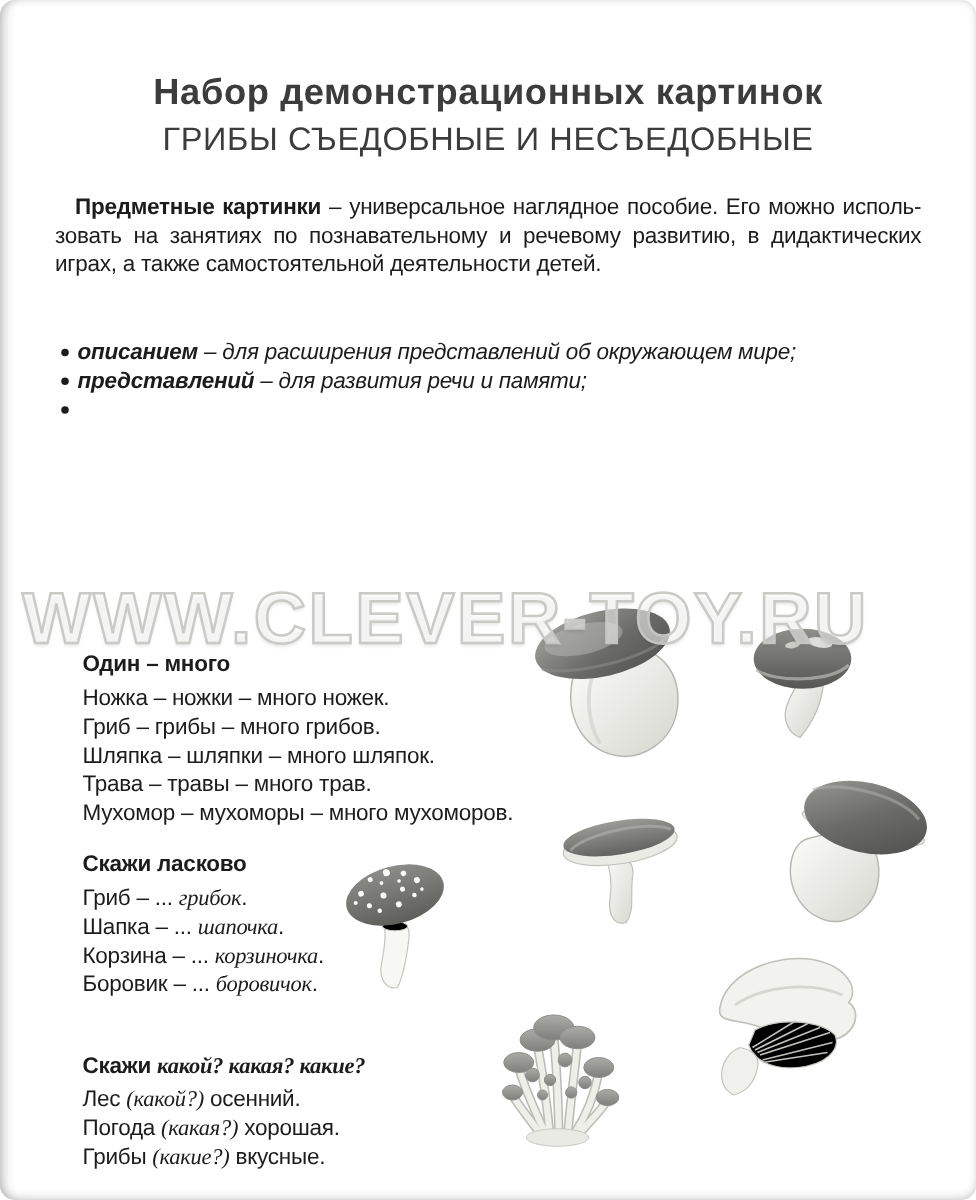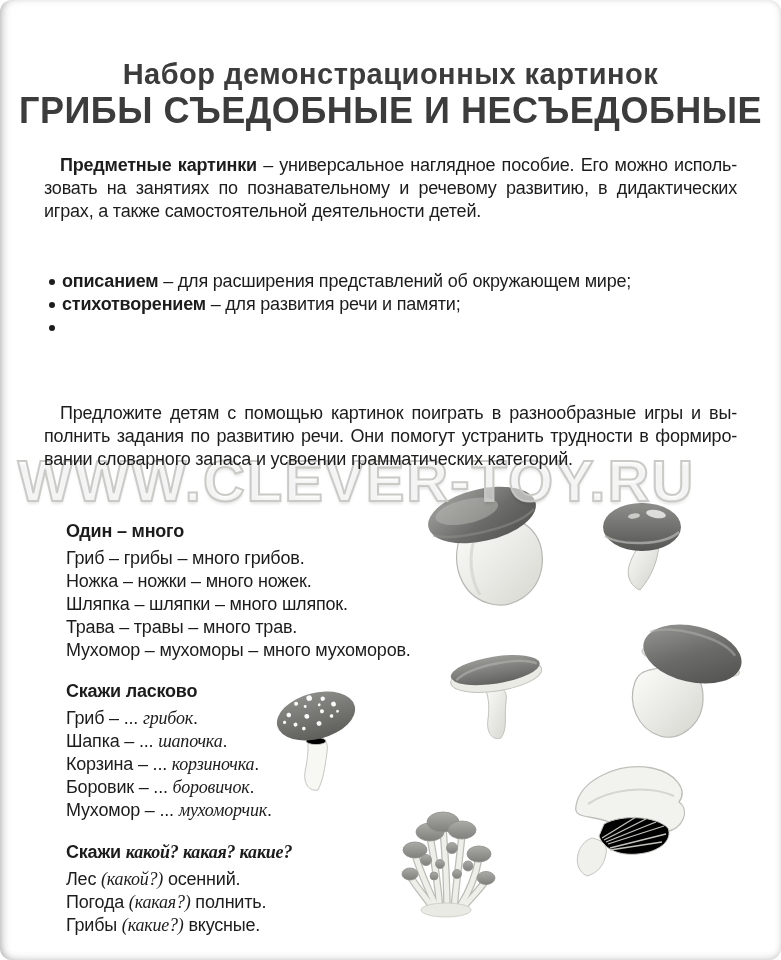--- a/index.html
+++ b/index.html
@@ -9,37 +9,37 @@
     border-radius:12px;
     box-shadow: inset 9px 0 10px -8px rgba(70,70,70,.45),
                 inset 0 -7px 9px -7px rgba(70,70,70,.30),
                 inset -5px 0 7px -5px rgba(70,70,70,.18),
                 inset 0 5px 7px -5px rgba(70,70,70,.14);
   }
   .abs{position:absolute;}
   
   .title{top:56px;left:0;width:781px;text-align:center;color:#3c3c3c;z-index:3;}
   .title .t1{font-size:29px;font-weight:700;letter-spacing:.5px;line-height:36px;}
-  .title .t2{font-size:36px;font-weight:700;letter-spacing:.5px;line-height:36px;margin-top:1px;}
+  .title .t2{font-size:26px;font-weight:400;letter-spacing:.5px;line-height:36px;margin-top:1px;}
   
   .txt{font-size:18px;line-height:23px;letter-spacing:-0.2px;z-index:3;}
   .blk{left:44px;width:693px;}
   .jl{text-align:justify;text-align-last:justify;}
   .ind{text-indent:16px;}
   b{font-weight:700;}
   .it{font-style:italic;font-family:Liberation Serif, serif;}
   
-  .li{position:relative;padding-left:18px;}
+  .li{position:relative;padding-left:18px;font-style:italic;}
   .dot{position:absolute;left:5px;top:8.5px;width:6px;height:6px;border-radius:50%;background:#1c1c1c;}
   
   .sec{left:66px;z-index:3;margin-top:28px;}
   .h{font-weight:700;}
   
   .wm{
-    top:450px;left:0;width:713px;text-align:center;white-space:nowrap;z-index:2;
+    top:464px;left:0;width:713px;text-align:center;white-space:nowrap;z-index:2;
     font-size:58px;font-weight:700;letter-spacing:2px;line-height:62px;
     color:rgba(255,255,255,0.55);
     -webkit-text-stroke:2px rgba(199,199,196,.95);
     text-shadow:0 3px 3px rgba(0,0,0,0.10);
   }
   .art{z-index:1;}
   .art svg{display:block;width:100%;height:100%;}
 </style>
 </head>
 <body>
@@ -58,57 +58,51 @@
   </div>
 
 
   <div class="abs txt blk" style="top:270px">
     <div class="li">
       <span class="dot"></span>
       <b>описанием</b><span> – для расширения представлений об окружающем мире;</span>
     </div>
     <div class="li">
       <span class="dot"></span>
-      <b>стихотворением</b><span> – для развития речи и памяти;</span>
+      <b>представлений</b><span> – для развития речи и памяти;</span>
     </div>
     <div class="li">
       <span class="dot"></span>
     </div>
   </div>
 
-  <div class="abs txt blk" style="top:402px">
-    <div class="jl ind">Предложите детям с помощью картинок поиграть в разнообразные игры и вы-</div>
-    <div class="jl">полнить задания по развитию речи. Они помогут устранить трудности в формиро-</div>
-    <div>вании словарного запаса и усвоении грамматических категорий.</div>
-  </div>
 
   <div class="abs wm">WWW.CLEVER-TOY.RU</div>
 
   <div class="abs txt sec" style="top:492px">
     <div class="h" style="margin-bottom:4px">Один – много</div>
+    <div>Ножка – ножки – много ножек.</div>
     <div>Гриб – грибы – много грибов.</div>
-    <div>Ножка – ножки – много ножек.</div>
     <div>Шляпка – шляпки – много шляпок.</div>
     <div>Трава – травы – много трав.</div>
     <div>Мухомор – мухоморы – много мухоморов.</div>
   </div>
 
   <div class="abs txt sec" style="top:652px">
     <div class="h" style="margin-bottom:4px">Скажи ласково</div>
     <div><span>Гриб – ... </span><span class="it">грибок</span><span>.</span></div>
     <div><span>Шапка – ... </span><span class="it">шапочка</span><span>.</span></div>
     <div><span>Корзина – ... </span><span class="it">корзиночка</span><span>.</span></div>
     <div><span>Боровик – ... </span><span class="it">боровичок</span><span>.</span></div>
-    <div><span>Мухомор – ... </span><span class="it">мухоморчик</span><span>.</span></div>
   </div>
 
   <div class="abs txt sec" style="top:813px">
     <div class="h" style="margin-bottom:4px"><span>Скажи </span><span class="it">какой? какая? какие?</span></div>
     <div><span>Лес </span><span class="it">(какой?)</span><span> осенний.</span></div>
-    <div><span>Погода </span><span class="it">(какая?)</span><span> полнить.</span></div>
+    <div><span>Погода </span><span class="it">(какая?)</span><span> хорошая.</span></div>
     <div><span>Грибы </span><span class="it">(какие?)</span><span> вкусные.</span></div>
   </div>
 
   <div class="abs art" style="left:424px;top:482px;width:140px;height:130px">
     <svg viewBox="0 0 140 130">
       <defs>
         <linearGradient id="g1s" x1="0" y1="0" x2="1" y2="1">
             <stop offset="0" stop-color="#fdfdfb"></stop>
             <stop offset="1" stop-color="#d7d7d1"></stop>
           </linearGradient>

